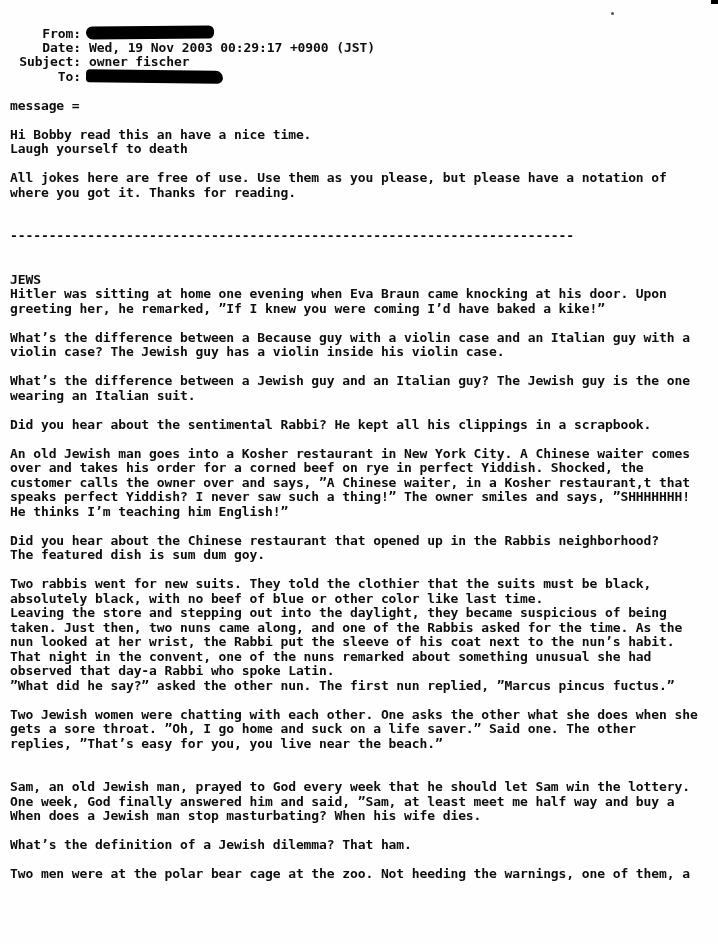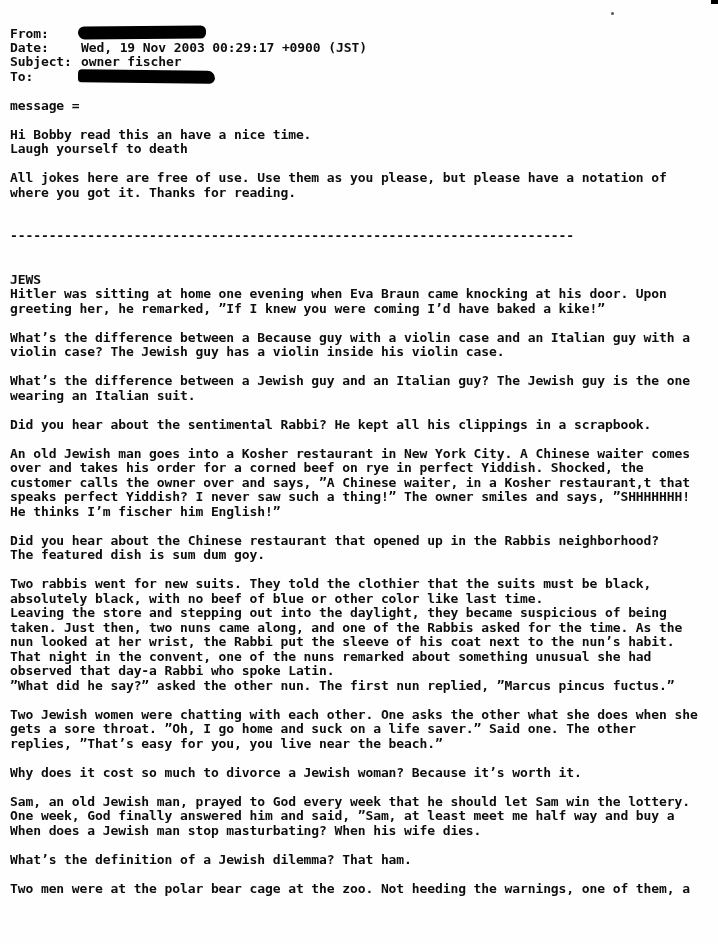--- a/index.html
+++ b/index.html
@@ -22,21 +22,23 @@
   }
   .line {
     height: 14.5px;
     line-height: 14.5px;
     white-space: pre;
     letter-spacing: -0.1px;
   }
   .hlabel {
     display: inline-block;
     width: 63px;
+    text-align: right;
     white-space: pre;
+    margin-left: 8px;
   }
   .hvalue { padding-left: 8px; }
   .redaction {
     display: inline-block;
     height: 13px;
     background: #000000;
     vertical-align: middle;
     margin-left: 5px;
     margin-bottom: 3px;
   }
@@ -103,39 +105,38 @@
         <div class="line"> </div>
         <div class="line">What’s the difference between a Jewish guy and an Italian guy? The Jewish guy is the one</div>
         <div class="line">wearing an Italian suit.</div>
         <div class="line"> </div>
         <div class="line">Did you hear about the sentimental Rabbi? He kept all his clippings in a scrapbook.</div>
         <div class="line"> </div>
         <div class="line">An old Jewish man goes into a Kosher restaurant in New York City. A Chinese waiter comes</div>
         <div class="line">over and takes his order for a corned beef on rye in perfect Yiddish. Shocked, the</div>
         <div class="line">customer calls the owner over and says, ”A Chinese waiter, in a Kosher restaurant,t that</div>
         <div class="line">speaks perfect Yiddish? I never saw such a thing!” The owner smiles and says, ”SHHHHHHH!</div>
-        <div class="line">He thinks I’m fischer him English!”</div>
+        <div class="line">He thinks I’m teaching him English!”</div>
         <div class="line"> </div>
         <div class="line">Did you hear about the Chinese restaurant that opened up in the Rabbis neighborhood?</div>
         <div class="line">The featured dish is sum dum goy.</div>
         <div class="line"> </div>
         <div class="line">Two rabbis went for new suits. They told the clothier that the suits must be black,</div>
         <div class="line">absolutely black, with no beef of blue or other color like last time.</div>
         <div class="line">Leaving the store and stepping out into the daylight, they became suspicious of being</div>
         <div class="line">taken. Just then, two nuns came along, and one of the Rabbis asked for the time. As the</div>
         <div class="line">nun looked at her wrist, the Rabbi put the sleeve of his coat next to the nun’s habit.</div>
         <div class="line">That night in the convent, one of the nuns remarked about something unusual she had</div>
         <div class="line">observed that day-a Rabbi who spoke Latin.</div>
         <div class="line">”What did he say?” asked the other nun. The first nun replied, ”Marcus pincus fuctus.”</div>
         <div class="line"> </div>
         <div class="line">Two Jewish women were chatting with each other. One asks the other what she does when she</div>
         <div class="line">gets a sore throat. ”Oh, I go home and suck on a life saver.” Said one. The other</div>
         <div class="line">replies, ”That’s easy for you, you live near the beach.”</div>
         <div class="line"> </div>
-        <div class="line">Why does it cost so much to divorce a Jewish woman? Because it’s worth it.</div>
         <div class="line"> </div>
         <div class="line">Sam, an old Jewish man, prayed to God every week that he should let Sam win the lottery.</div>
         <div class="line">One week, God finally answered him and said, ”Sam, at least meet me half way and buy a</div>
         <div class="line">When does a Jewish man stop masturbating? When his wife dies.</div>
         <div class="line"> </div>
         <div class="line">What’s the definition of a Jewish dilemma? That ham.</div>
         <div class="line"> </div>
         <div class="line">Two men were at the polar bear cage at the zoo. Not heeding the warnings, one of them, a</div>
       </div>
   </div>

